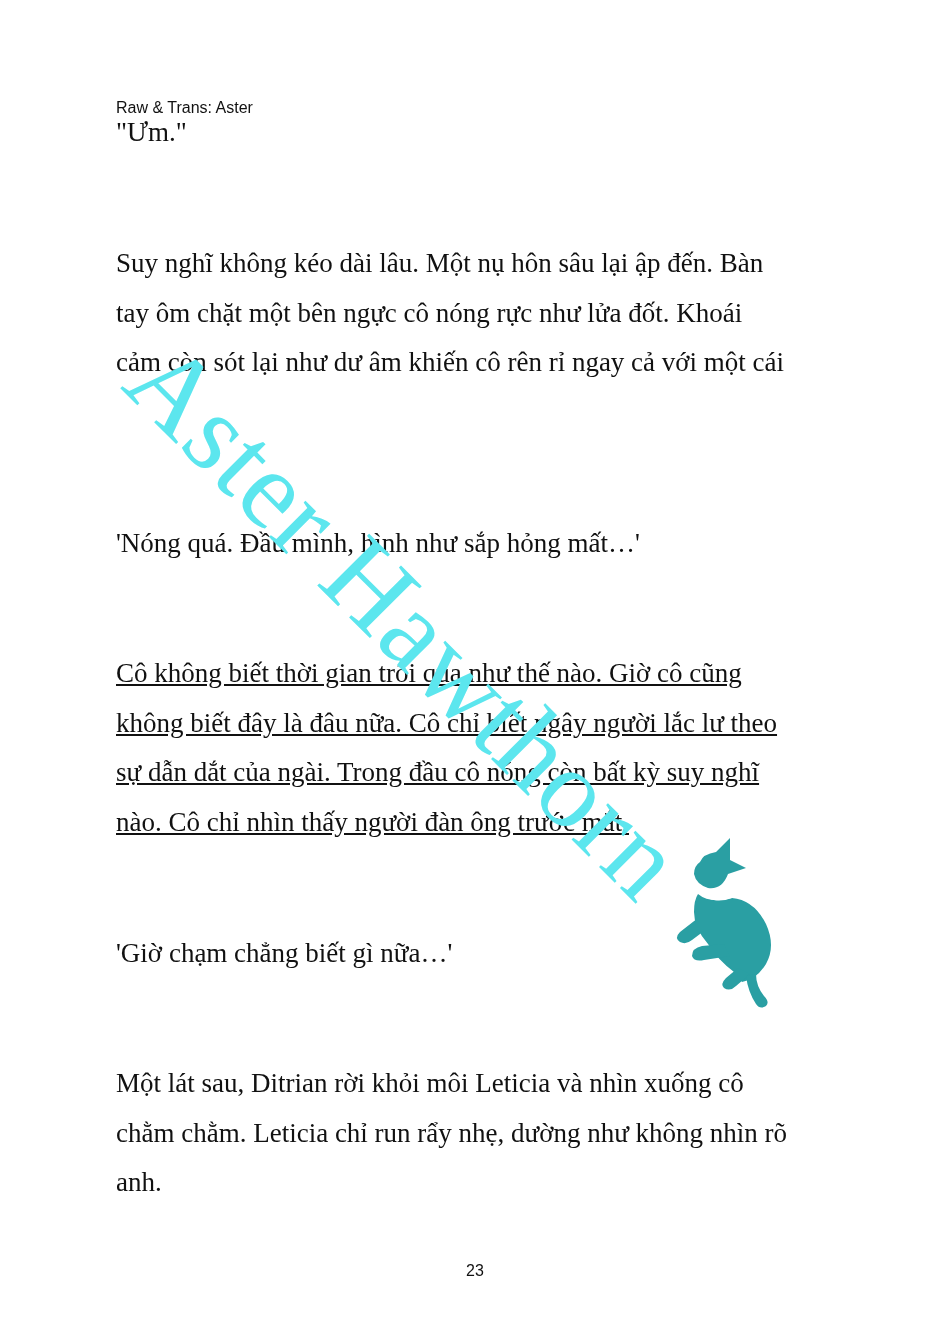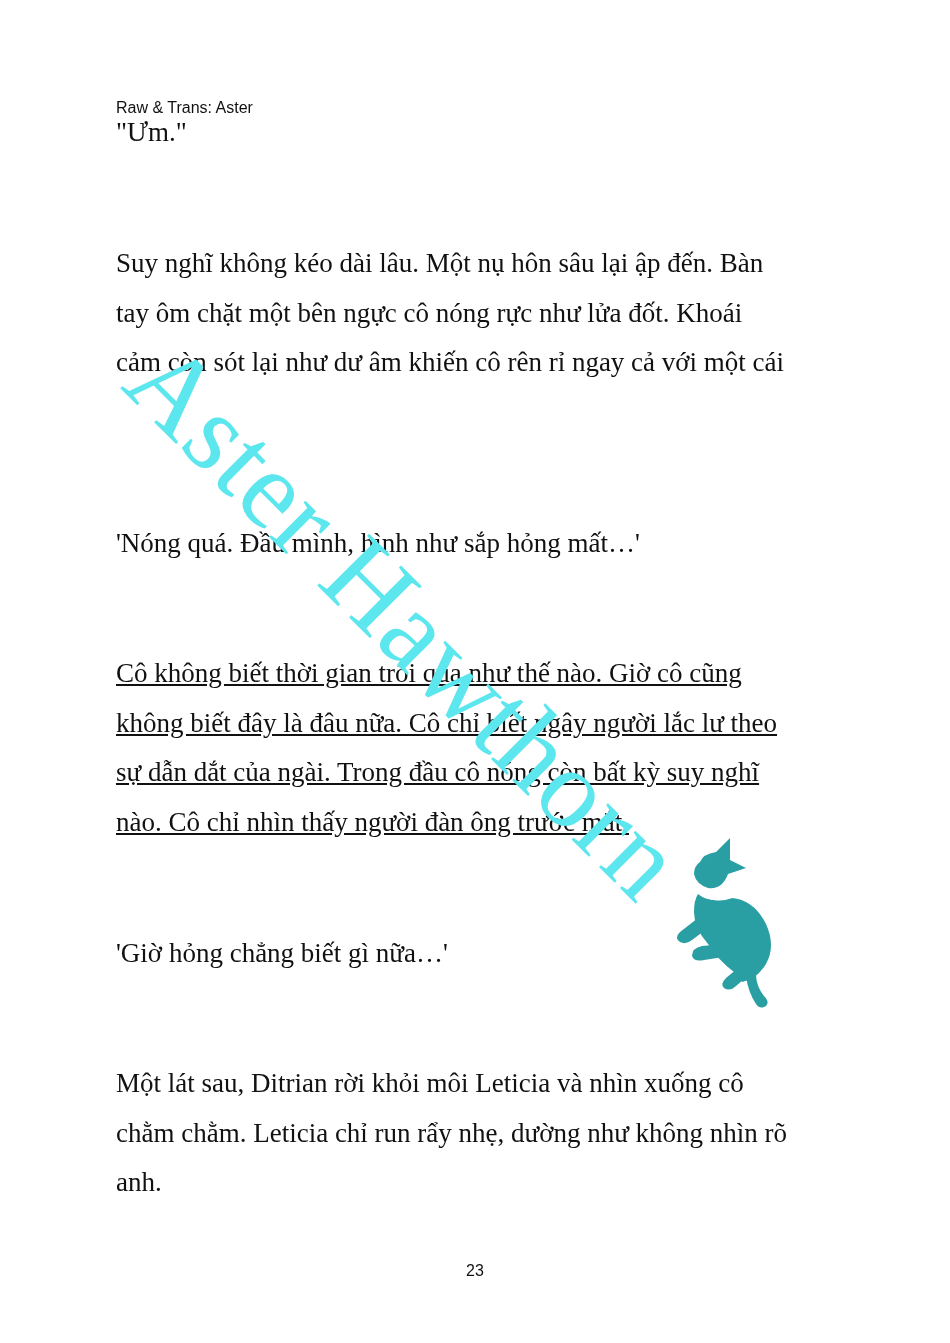--- a/index.html
+++ b/index.html
@@ -113,21 +113,21 @@
     </p>
 
     <p class="para" style="top:649px;text-decoration:underline;">
       <span class="line">Cô không biết thời gian trôi qua như thế nào. Giờ cô cũng</span>
       <span class="line">không biết đây là đâu nữa. Cô chỉ biết ngây người lắc lư theo</span>
       <span class="line">sự dẫn dắt của ngài. Trong đầu cô nóng còn bất kỳ suy nghĩ</span>
       <span class="line">nào. Cô chỉ nhìn thấy người đàn ông trước mắt.</span>
     </p>
 
     <p class="para" style="top:929px;">
-      <span class="line">'Giờ hỏng chẳng biết gì nữa…'</span>
+      <span class="line">'Giờ chạm chẳng biết gì nữa…'</span>
     </p>
 
     <p class="para" style="top:1059px;">
       <span class="line">Một lát sau, Ditrian rời khỏi môi Leticia và nhìn xuống cô</span>
       <span class="line">chằm chằm. Leticia chỉ run rẩy nhẹ, dường như không nhìn rõ</span>
       <span class="line">anh.</span>
     </p>
 
     <div class="page-number">23</div>
   </div>

